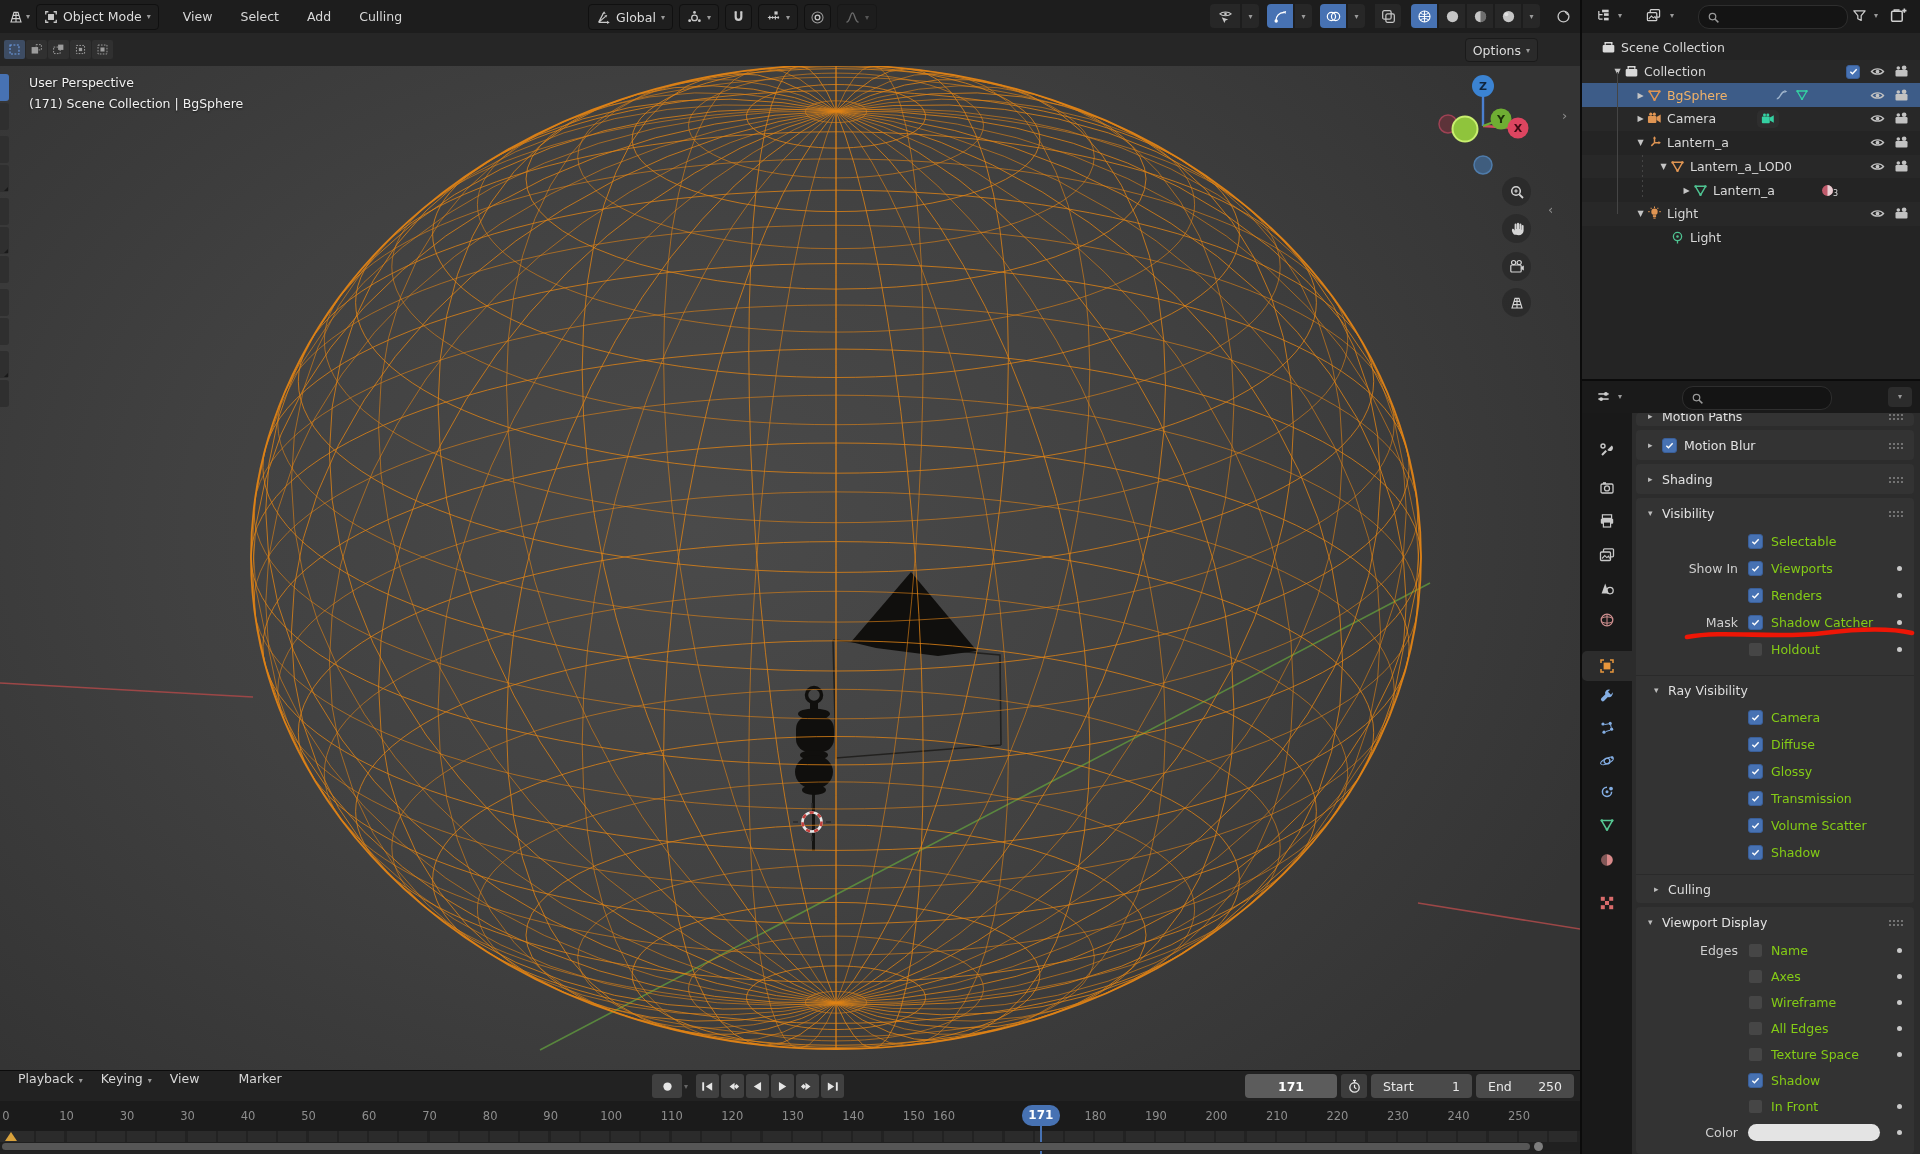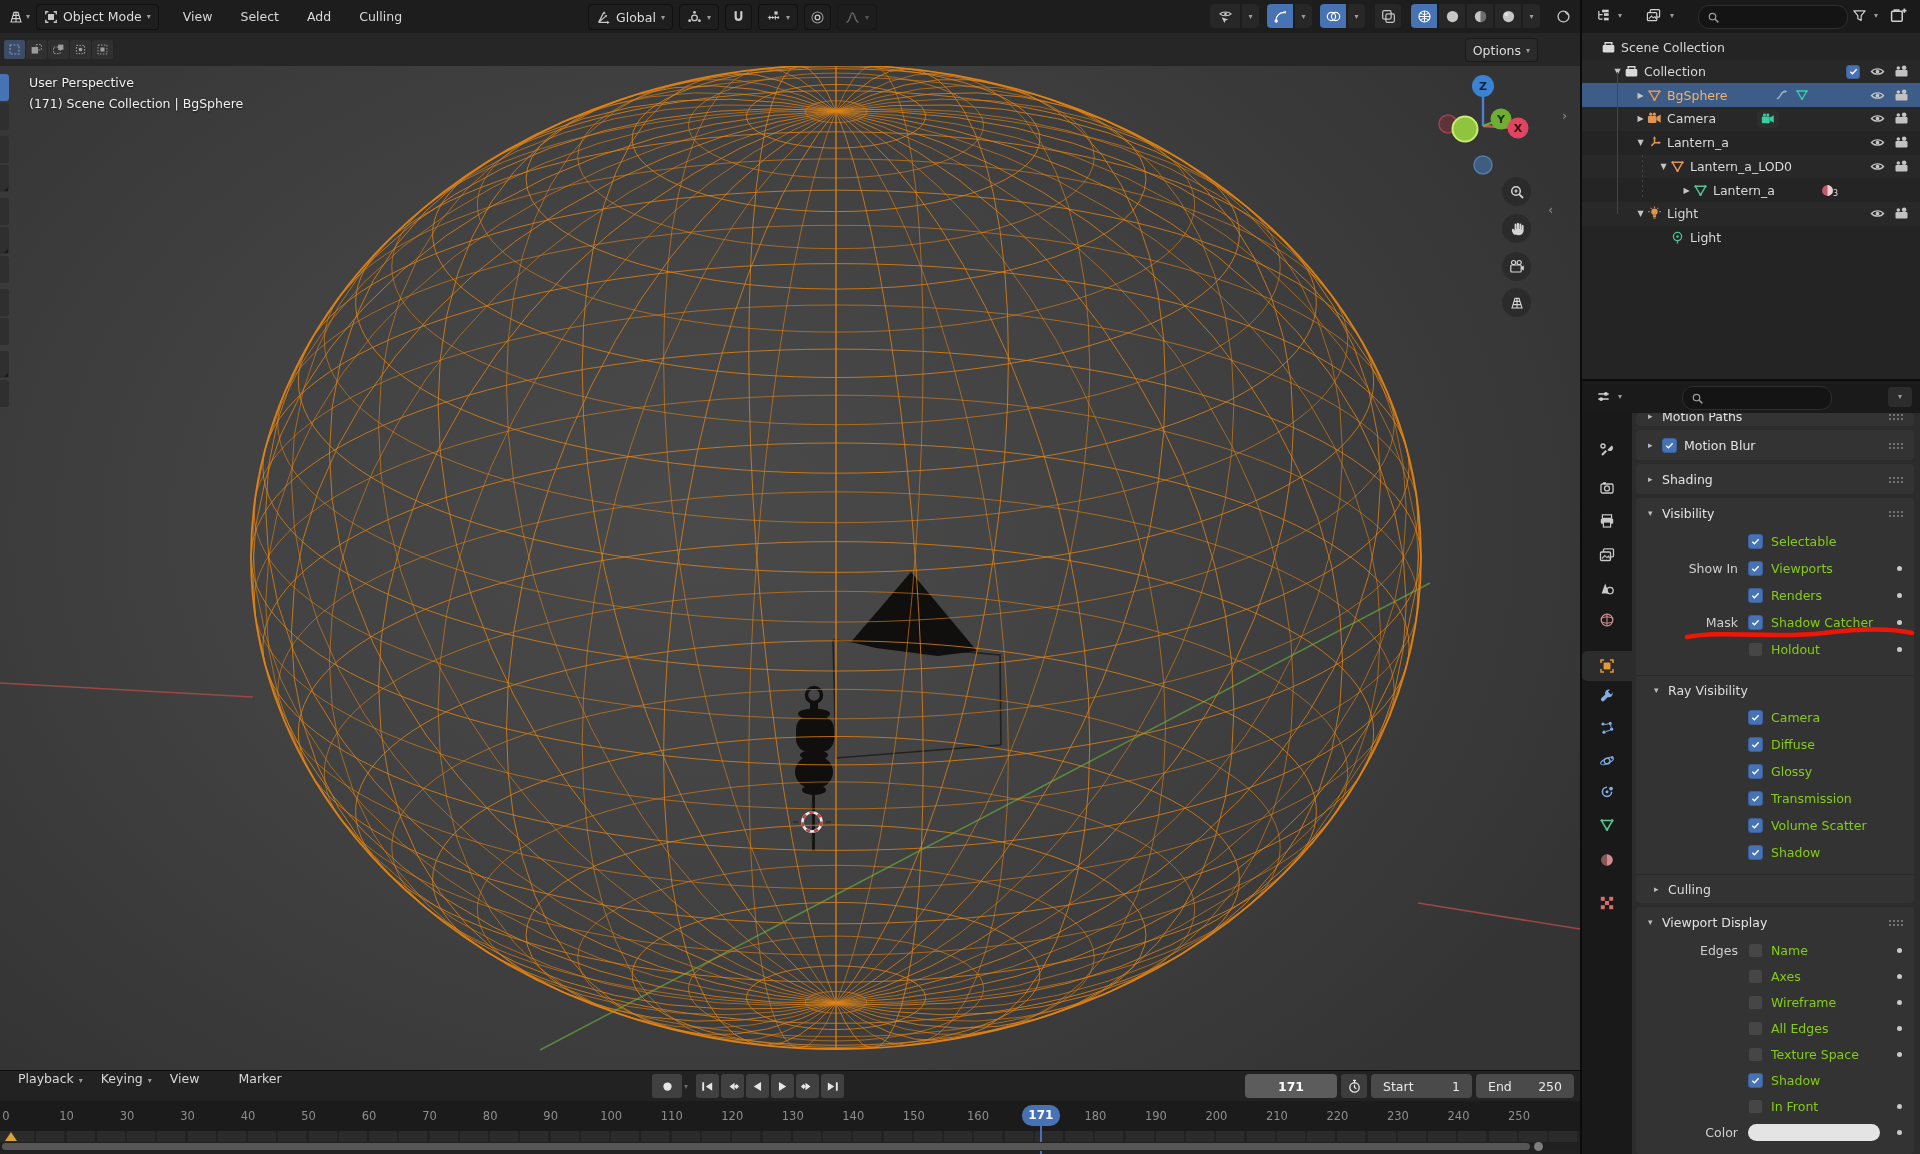--- a/index.html
+++ b/index.html
@@ -504,21 +504,21 @@
         <span class="tick" style="left: 369.12px;">60</span>
         <span class="tick" style="left: 429.64px;">70</span>
         <span class="tick" style="left: 490.16px;">80</span>
         <span class="tick" style="left: 550.68px;">90</span>
         <span class="tick" style="left: 611.2px;">100</span>
         <span class="tick" style="left: 671.72px;">110</span>
         <span class="tick" style="left: 732.24px;">120</span>
         <span class="tick" style="left: 792.76px;">130</span>
         <span class="tick" style="left: 853.28px;">140</span>
         <span class="tick" style="left: 913.8px;">150</span>
-        <span class="tick" style="left: 978px;">160</span>
+        <span class="tick" style="left: 944px;">160</span>
         <span class="tick" style="left: 1034.84px;">170</span>
         <span class="tick" style="left: 1095.36px;">180</span>
         <span class="tick" style="left: 1155.88px;">190</span>
         <span class="tick" style="left: 1216.4px;">200</span>
         <span class="tick" style="left: 1276.92px;">210</span>
         <span class="tick" style="left: 1337.44px;">220</span>
         <span class="tick" style="left: 1397.96px;">230</span>
         <span class="tick" style="left: 1458.48px;">240</span>
         <span class="tick" style="left: 1519px;">250</span>
       </div>

